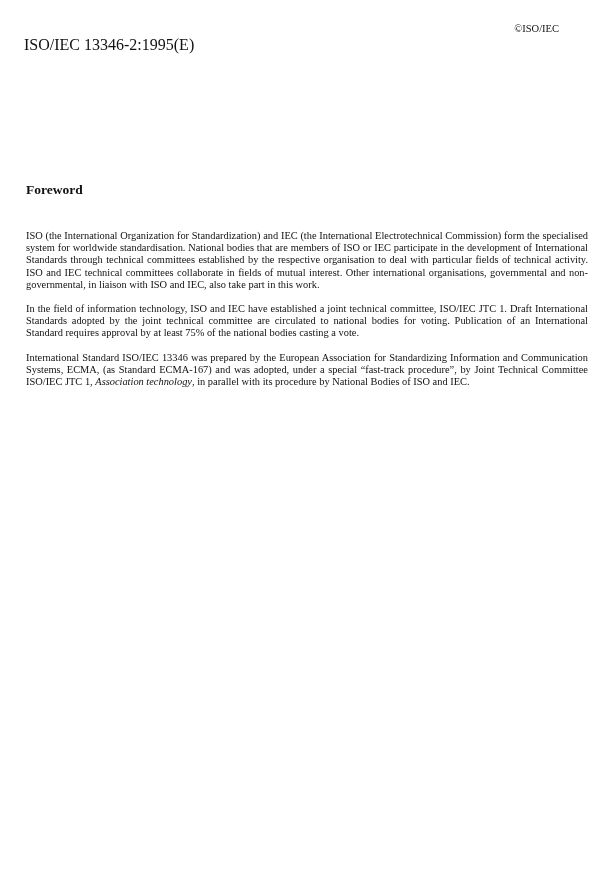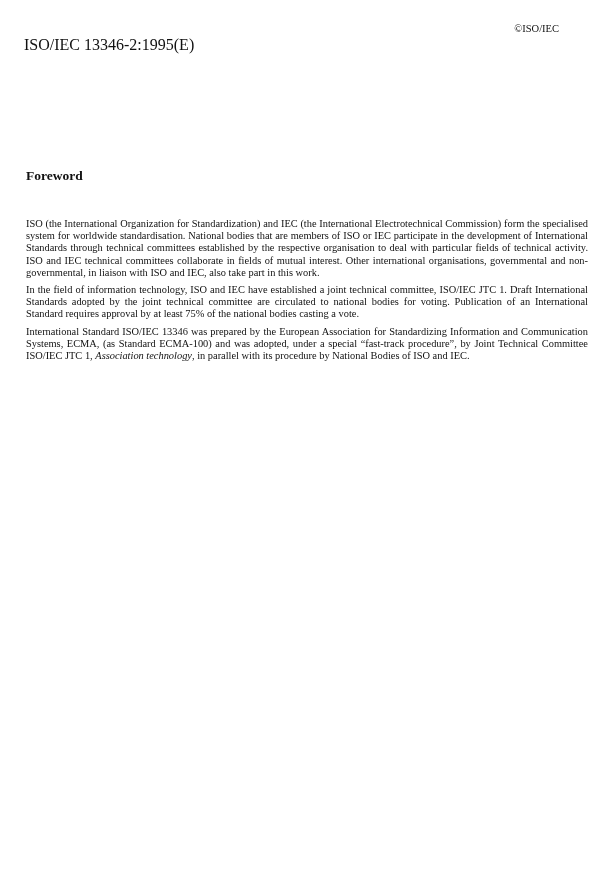--- a/index.html
+++ b/index.html
@@ -1,31 +1,31 @@
 <!DOCTYPE html>
 <html><head>
 <meta charset="utf-8">
 <style>
   html, body { margin: 0; padding: 0; background: #ffffff; }
   body { width: 606px; height: 879px; position: relative; overflow: hidden;
          font-family: "Liberation Serif", "DejaVu Serif", serif; color: #111; }
   .header-left { position: absolute; left: 24px; top: 23px; font-size: 16px; font-weight: normal; margin-top: 13px; }
   .header-right { position: absolute; right: 47px; top: 23px; font-size: 10.5px; }
-  .title { position: absolute; left: 26px; top: 168px; font-size: 13.5px; font-weight: bold; margin: 0; }
+  .title { position: absolute; left: 26px; top: 182px; font-size: 13.5px; font-weight: bold; margin: 0; }
   .body { position: absolute; left: 26px; top: 218px; width: 562px; font-size: 10.4px; line-height: 12.2px; text-align: justify; }
-  .body p { margin: 0 0 5px 0; }
+  .body p { margin: 12px 0 5px 0; }
   .footer { position: absolute; left: 24px; top: 844px; font-size: 12px; margin-top: 48px; }
 </style>
 </head>
 <body>
 
 <div class="header-left">ISO/IEC 13346-2:1995(E)</div>
 <div class="header-right">©ISO/IEC</div>
 
 <h2 class="title">Foreword</h2>
 
 <div class="body">
   <p>ISO (the International Organization for Standardization) and IEC (the International Electrotechnical Commission) form the specialised system for worldwide standardisation. National bodies that are members of ISO or IEC participate in the development of International Standards through technical committees established by the respective organisation to deal with particular fields of technical activity. ISO and IEC technical committees collaborate in fields of mutual interest. Other international organisations, governmental and non-governmental, in liaison with ISO and IEC, also take part in this work.</p>
   <p>In the field of information technology, ISO and IEC have established a joint technical committee, ISO/IEC JTC 1. Draft International Standards adopted by the joint technical committee are circulated to national bodies for voting. Publication of an International Standard requires approval by at least 75% of the national bodies casting a vote.</p>
-  <p><span>International Standard ISO/IEC 13346 was prepared by the European Association for Standardizing Information and Communication Systems, ECMA, (as Standard ECMA-100) and was adopted, under a special “fast-track procedure”, by Joint Technical Committee ISO/IEC JTC 1, </span><i>Association technology</i><span>, in parallel with its procedure by National Bodies of ISO and IEC.</span></p>
+  <p><span>International Standard ISO/IEC 13346 was prepared by the European Association for Standardizing Information and Communication Systems, ECMA, (as Standard ECMA-167) and was adopted, under a special “fast-track procedure”, by Joint Technical Committee ISO/IEC JTC 1, </span><i>Association technology</i><span>, in parallel with its procedure by National Bodies of ISO and IEC.</span></p>
 </div>
 
 <div class="footer">iv</div>
 
 </body></html>

